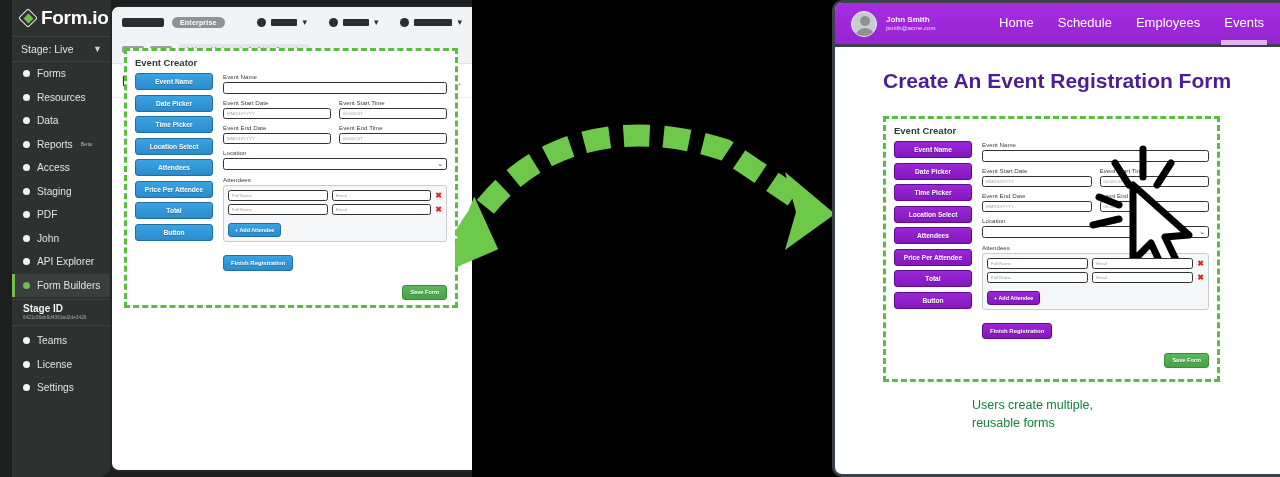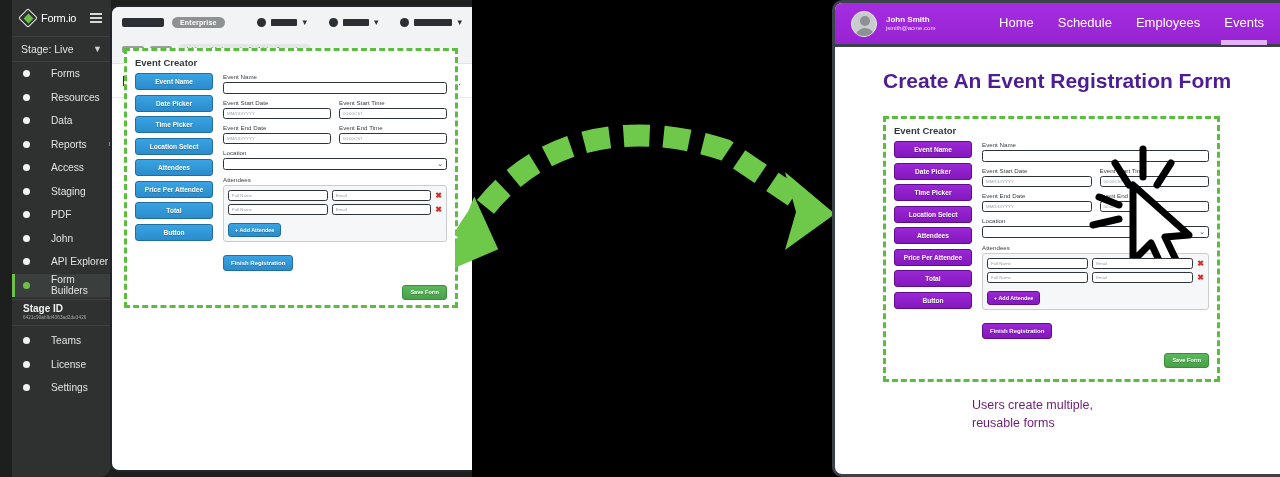--- a/index.html
+++ b/index.html
@@ -27,32 +27,32 @@
   }
   .brand-logo { width: 14px; height: 14px; position: relative; flex: none; }
   .brand-logo .diamond {
     position: absolute; inset: 0; border: 1.6px solid #e8eae9;
     transform: rotate(45deg); border-radius: 2px;
   }
   .brand-logo .inner {
     position: absolute; left: 3.5px; top: 3.5px; width: 7px; height: 7px;
     background: #6ec04a; transform: rotate(45deg);
   }
-  .brand-text { color:#fff; font-size: 11px; font-weight: normal; letter-spacing: -0.3px; }
+  .brand-text { color:#fff; font-size: 19px; font-weight: bold; letter-spacing: -0.3px; }
   .hamburger { margin-left: auto; display:flex; flex-direction:column; gap:2.5px; }
   .hamburger i { display:block; width:12px; height:1.6px; background:#d8dad9; }
 
   .stage-row {
     height: 25px; display:flex; align-items:center; padding: 0 9px;
     border-bottom: 1px solid #3c403e; color:#e3e5e4; font-size: 10.5px;
   }
   .stage-row .caret { margin-left:auto; font-size: 9px; color:#d0d2d1; }
 
   .nav-item {
-    display:flex; align-items:center; gap:21px; height: 23.5px;
+    display:flex; align-items:center; gap:7px; height: 23.5px;
     padding-left: 11px; color: #e2e4e3; font-size: 10.2px;
     position: relative;
   }
   .nav-item .dot {
     width: 7px; height: 7px; border-radius: 50%;
     background: #f2f4f3; flex: none;
   }
   .nav-item.active { background: #3a3e3c; }
   .nav-item.active .dot { background: #6ec04a; }
   .nav-item.active::before {
@@ -159,21 +159,21 @@
   .avatar .body { position:absolute; left:3px; top:16px; width:20px;height:14px;border-radius:10px 10px 0 0;background:#8d9194;}
   .user-name { color:#fff; font-size: 8px; font-weight:bold; line-height:1.25; }
   .user-mail { color:#f0dcfb; font-size: 6px; line-height:1.25; }
   .nav-links { margin-left:auto; display:flex; align-items:center; gap: 24px; }
   .nav-link { color:#fff; font-size: 13px; position: relative; padding-bottom: 3px; }
   .nav-link.active::after {
     content:""; position:absolute; left:-3px; right:-3px; bottom:-12px; height:5px;
     background:#e3b3f5;
   }
   .rw-title { font-size: 21px; font-weight:bold; color:#4c1d95; padding: 22px 0 0 48px; }
-  .caption { color:#701a75; font-size: 12.5px; line-height: 1.45; }
+  .caption { color:#15803d; font-size: 12.5px; line-height: 1.45; }
 
   
   .cursor-wrap { position:absolute; pointer-events:none; }
 
   
   .arrow-band { position:absolute; left: 455px; top: 0; width: 380px; height: 477px; }
 </style>
 </head>
 <body>
 

